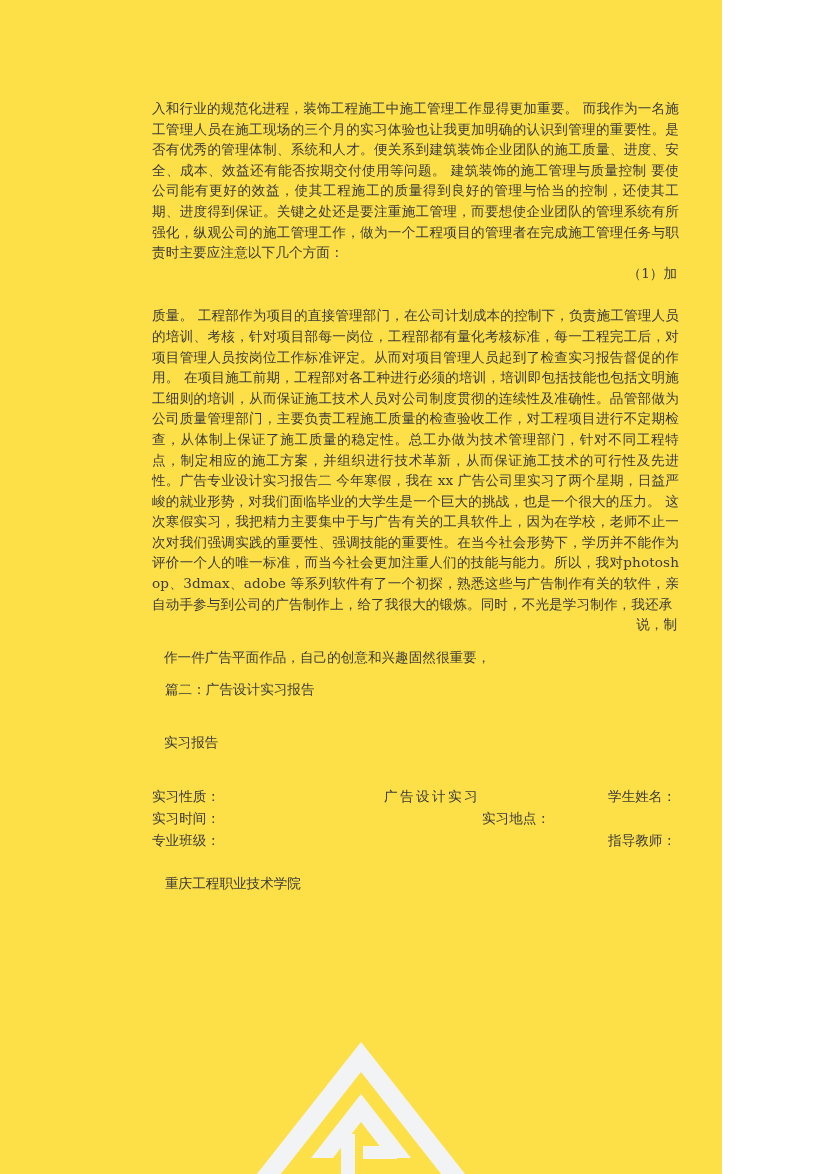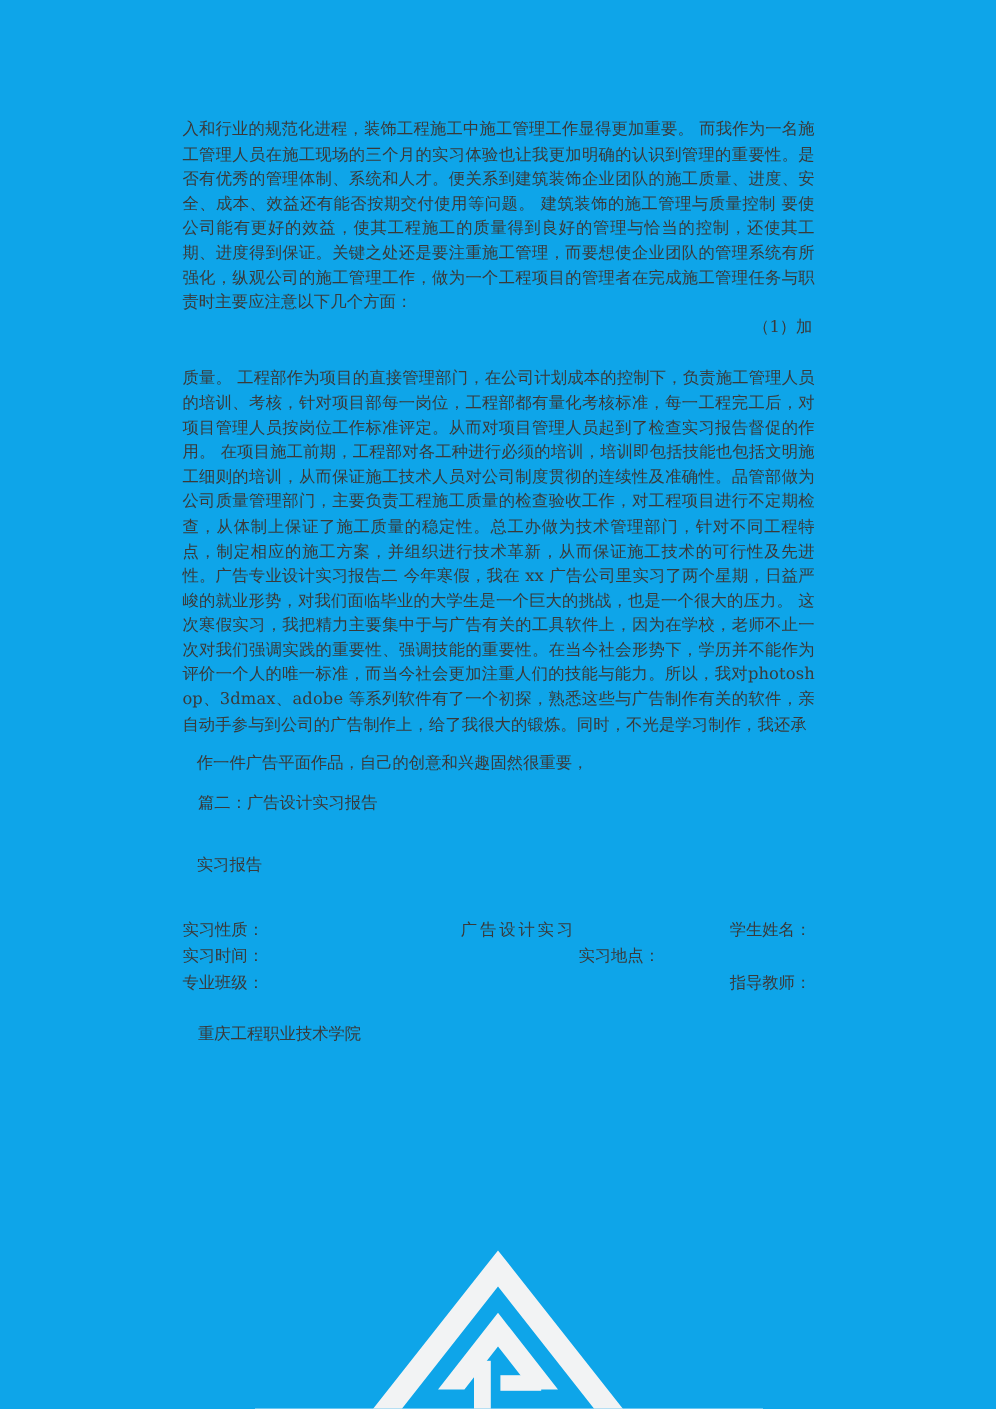--- a/index.html
+++ b/index.html
@@ -6,23 +6,23 @@
   html, body {
     margin: 0;
     padding: 0;
     background: #ffffff;
   }
   body {
     font-family: "DejaVu Serif", "Liberation Serif", serif;
   }
   .page {
     position: relative;
-    width: 830px;
+    width: 722px;
     height: 1174px;
-    background: #0ea5e9;
+    background: #fde047;
     overflow: hidden;
     box-sizing: border-box;
   }
   
   .watermark {
     position: absolute;
     left: 0;
     right: 0;
     bottom: -10px;
     height: 150px;
@@ -115,20 +115,21 @@
 
     <p class="para">入和行业的规范化进程，装饰工程施工中施工管理工作显得更加重要。 而我作为一名施工管理人员在施工现场的三个月的实习体验也让我更加明确的认识到管理的重要性。是否有优秀的管理体制、系统和人才。便关系到建筑装饰企业团队的施工质量、进度、安全、成本、效益还有能否按期交付使用等问题。 建筑装饰的施工管理与质量控制 要使公司能有更好的效益，使其工程施工的质量得到良好的管理与恰当的控制，还使其工期、进度得到保证。关键之处还是要注重施工管理，而要想使企业团队的管理系统有所强化，纵观公司的施工管理工作，做为一个工程项目的管理者在完成施工管理任务与职责时主要应注意以下几个方面：</p>
 
     <p class="line-right">（1）加</p>
 
 
     <div class="spacer-lg"></div>
 
     <p class="para">质量。 工程部作为项目的直接管理部门，在公司计划成本的控制下，负责施工管理人员的培训、考核，针对项目部每一岗位，工程部都有量化考核标准，每一工程完工后，对项目管理人员按岗位工作标准评定。从而对项目管理人员起到了检查实习报告督促的作用。 在项目施工前期，工程部对各工种进行必须的培训，培训即包括技能也包括文明施工细则的培训，从而保证施工技术人员对公司制度贯彻的连续性及准确性。品管部做为公司质量管理部门，主要负责工程施工质量的检查验收工作，对工程项目进行不定期检查，从体制上保证了施工质量的稳定性。总工办做为技术管理部门，针对不同工程特点，制定相应的施工方案，并组织进行技术革新，从而保证施工技术的可行性及先进性。广告专业设计实习报告二 今年寒假，我在 xx 广告公司里实习了两个星期，日益严峻的就业形势，对我们面临毕业的大学生是一个巨大的挑战，也是一个很大的压力。 这次寒假实习，我把精力主要集中于与广告有关的工具软件上，因为在学校，老师不止一次对我们强调实践的重要性、强调技能的重要性。在当今社会形势下，学历并不能作为评价一个人的唯一标准，而当今社会更加注重人们的技能与能力。所以，我对photoshop、3dmax、adobe 等系列软件有了一个初探，熟悉这些与广告制作有关的软件，亲自动手参与到公司的广告制作上，给了我很大的锻炼。同时，不光是学习制作，我还承</p>
 
+    <p class="line-right">说，制</p>
 
     <p class="line-plain">作一件广告平面作品，自己的创意和兴趣固然很重要，</p>
 
     <p class="line-indent1">篇二：广告设计实习报告</p>
 
     <div class="spacer-md"></div>
 
     <p class="line-plain">实习报告</p>
 
     <div class="spacer-md"></div>

